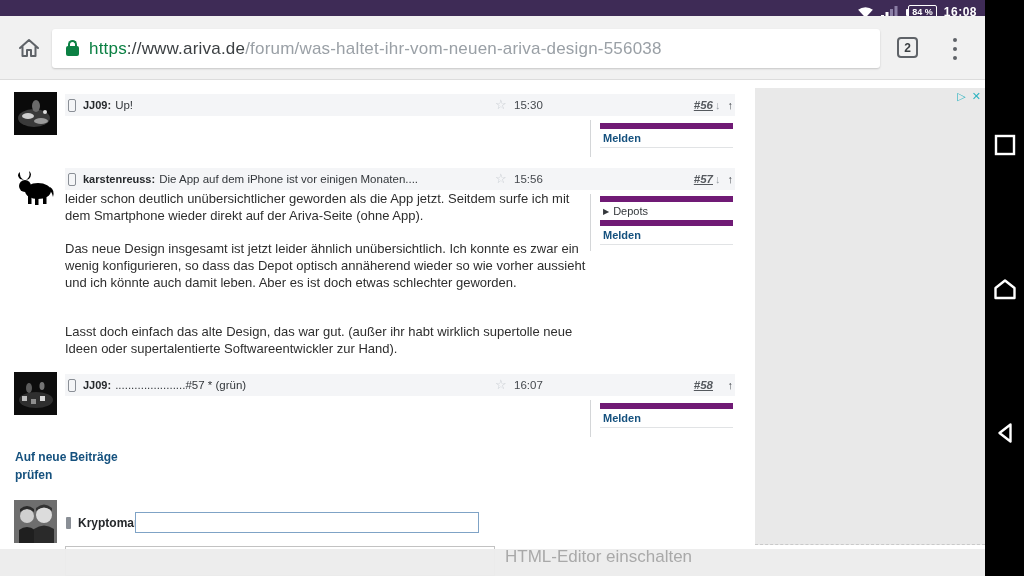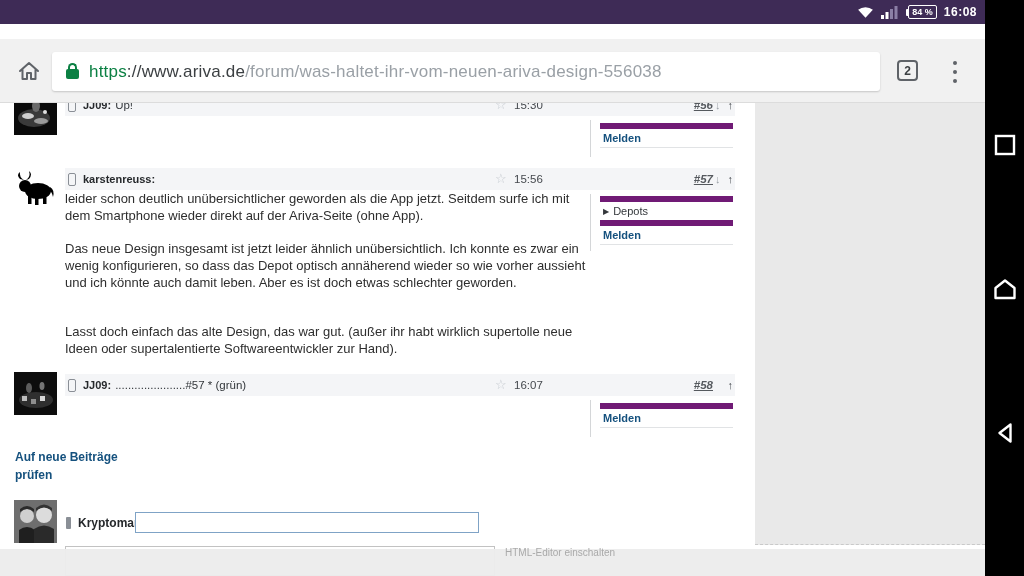--- a/index.html
+++ b/index.html
@@ -13,21 +13,21 @@
   .sb-time { color:#fff; font-size:12px; font-weight:bold; letter-spacing:.5px; }
   .battery { display:flex; align-items:center; }
   .battery-nub { width:3px; height:7px; background:#fff; margin-right:-1px; border-radius:1px 0 0 1px; }
   .battery-body { border:1px solid #fff; border-radius:2px; padding:1px 3px; color:#fff; font-size:9px; font-weight:bold; line-height:10px; }
 
   
   .navbar { position:absolute; right:0; top:0; width:39px; height:576px; background:#000; z-index:30; }
   .nav-btn { position:absolute; left:0; width:39px; height:44px; display:flex; align-items:center; justify-content:center; }
 
   
-  .toolbar { position:absolute; left:0; top:39px; width:985px; height:64px; background:#f1f1f1; border-bottom:1px solid #dcdcdc; z-index:20; }
+  .toolbar { position:absolute; left:0; top:16px; width:985px; height:64px; background:#f1f1f1; border-bottom:1px solid #dcdcdc; z-index:20; }
   .home-btn { position:absolute; left:16px; top:19px; width:26px; height:26px; }
   .urlbar { position:absolute; left:52px; top:13px; width:828px; height:39px; background:#fff; border-radius:3px; box-shadow:0 1px 2px rgba(0,0,0,.18); display:flex; align-items:center; padding:0 14px; overflow:hidden; white-space:nowrap; }
   .lock { position:relative; width:13px; height:10px; background:#0b8043; border-radius:2px; margin-right:10px; margin-top:4px; flex:0 0 auto; }
   .lock::before { content:""; position:absolute; left:2px; top:-6px; width:5px; height:6px; border:2px solid #0b8043; border-bottom:none; border-radius:5px 5px 0 0; }
   .url-text { font-size:17px; letter-spacing:.2px; }
   .url-scheme { color:#0b8043; }
   .url-host { color:#3c4043; }
   .url-path { color:#9aa0a6; }
   .tabcount { position:absolute; left:897px; top:21px; width:21px; height:21px; border:2px solid #5f6368; border-radius:4px; color:#3c4043; font-size:12px; font-weight:bold; display:flex; align-items:center; justify-content:center; }
   .menu-dots { position:absolute; left:948px; top:19px; width:14px; height:28px; display:flex; flex-direction:column; justify-content:space-between; align-items:center; padding:3px 0; }
@@ -60,21 +60,21 @@
   .tri { font-size:8px; color:#33373b; margin-right:4px; }
 
   .post-body { position:absolute; left:65px; width:530px; font-size:13px; line-height:17px; color:#2e2e2e; }
 
   .check-new { position:absolute; left:15px; top:448px; width:112px; font-size:12px; font-weight:bold; color:#15517e; line-height:18px; }
 
   .reply-phone { position:absolute; left:66px; top:517px; width:5px; height:12px; background:#8a8f96; border-radius:1px; }
   .reply-label { position:absolute; left:78px; top:516px; font-size:12px; font-weight:bold; color:#26292c; }
   .reply-input { position:absolute; left:135px; top:512px; width:344px; height:21px; border:1px solid #7fa3c6; background:#fff; font-size:12px; padding:0 4px; outline:none; font-family:"Liberation Sans", sans-serif; }
   .editor-box { position:absolute; left:65px; top:546px; width:430px; height:30px; background:#fff; border:1px solid #c2c2c2; z-index:3; }
-  .editor-toggle { position:absolute; left:505px; top:547px; font-size:10px; color:#a9a9a9; z-index:7; }
+  .editor-toggle { position:absolute; left:505px; top:547px; font-size:17px; color:#a9a9a9; z-index:7; }
 
   
   .cookie-bar { position:absolute; left:0; top:549px; width:985px; height:27px; background:rgba(236,236,236,.96); z-index:6; }
 </style>
 </head>
 <body>
 
 <div class="screen">
 
   <div class="statusbar">
@@ -161,20 +161,21 @@
         <path d="M15 12 Q19 7 15 4 Q17 10 12 13 Z" fill="#000"></path>
         <rect x="14" y="28" width="3.5" height="9" fill="#000"></rect>
         <rect x="21" y="29" width="3.5" height="9" fill="#000"></rect>
         <rect x="29" y="28" width="3.5" height="9" fill="#000"></rect>
         <path d="M36 20 Q41 23 39 30 Q38 24 34 23 Z" fill="#000"></path>
       </svg>
   </div>
   <div class="post-header" style="top:168px;">
     <span class="phone-ico"></span>
     <span class="author">karstenreuss:</span>
+    <span class="teaser">Die App auf dem iPhone ist vor einigen Monaten....</span>
     <span class="hdr-star">☆</span>
     <span class="hdr-time">15:56</span>
     <span class="hdr-num">#57</span>
     <span class="hdr-arrows">
       <span class="arr-d">↓</span>
       <span class="arr-u">↑</span>
     </span>
   </div>
   <div class="post-body" style="top:240px;">Das neue Design insgesamt ist jetzt leider ähnlich unübersichtlich. Ich konnte es zwar ein wenig konfigurieren,  so dass das Depot optisch annäherend wieder so wie vorher aussieht und ich könnte auch damit leben. Aber es ist doch etwas schlechter geworden.</div>
   <div class="post-body" style="top:190px;">leider schon deutlich unübersichtlicher geworden als die App jetzt. Seitdem surfe ich mit dem Smartphone wieder direkt auf der Ariva-Seite (ohne App).</div>

